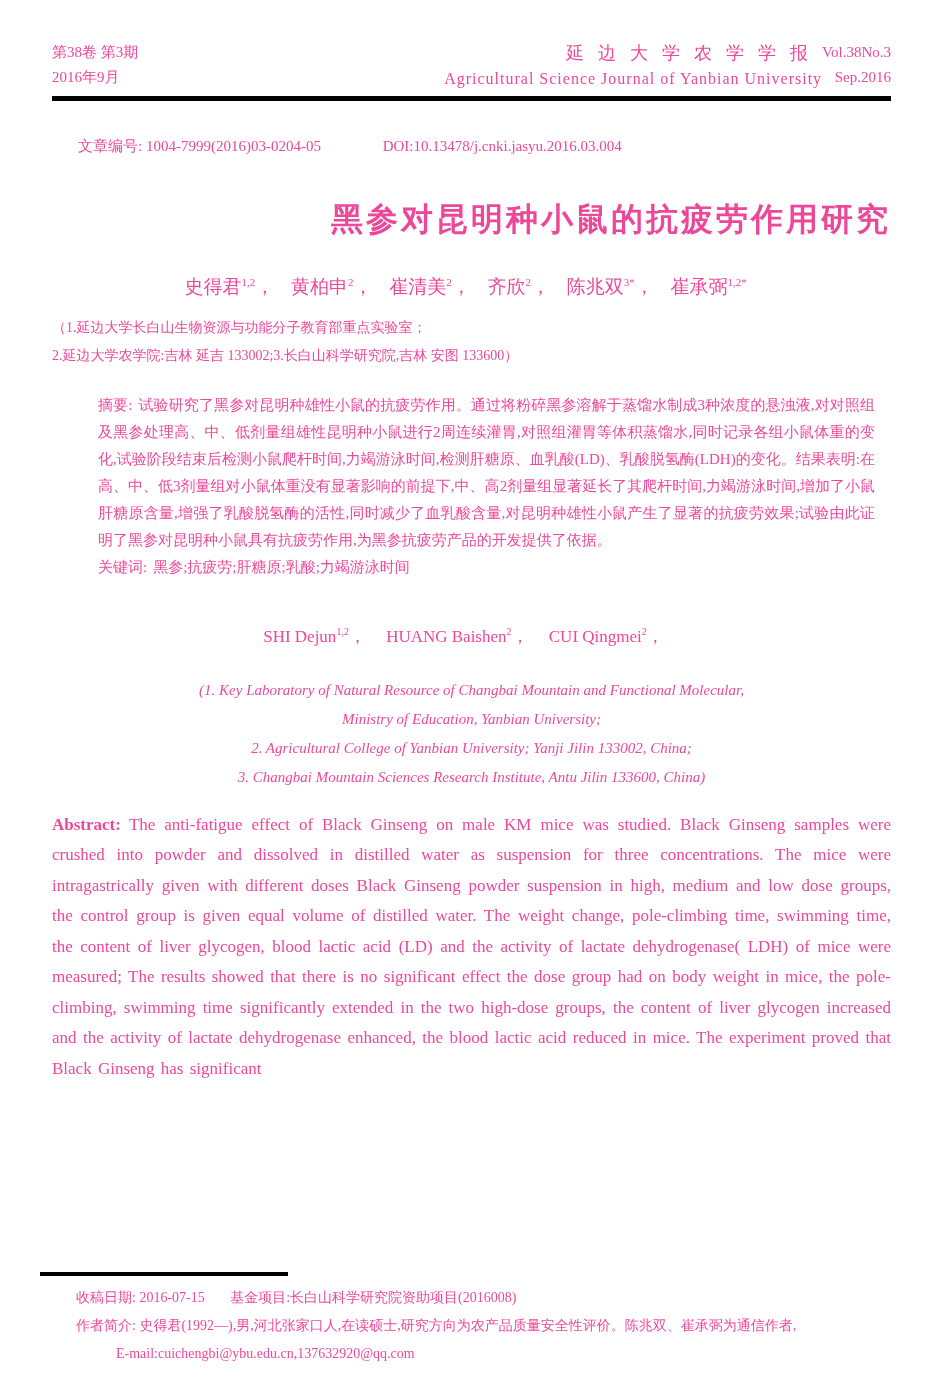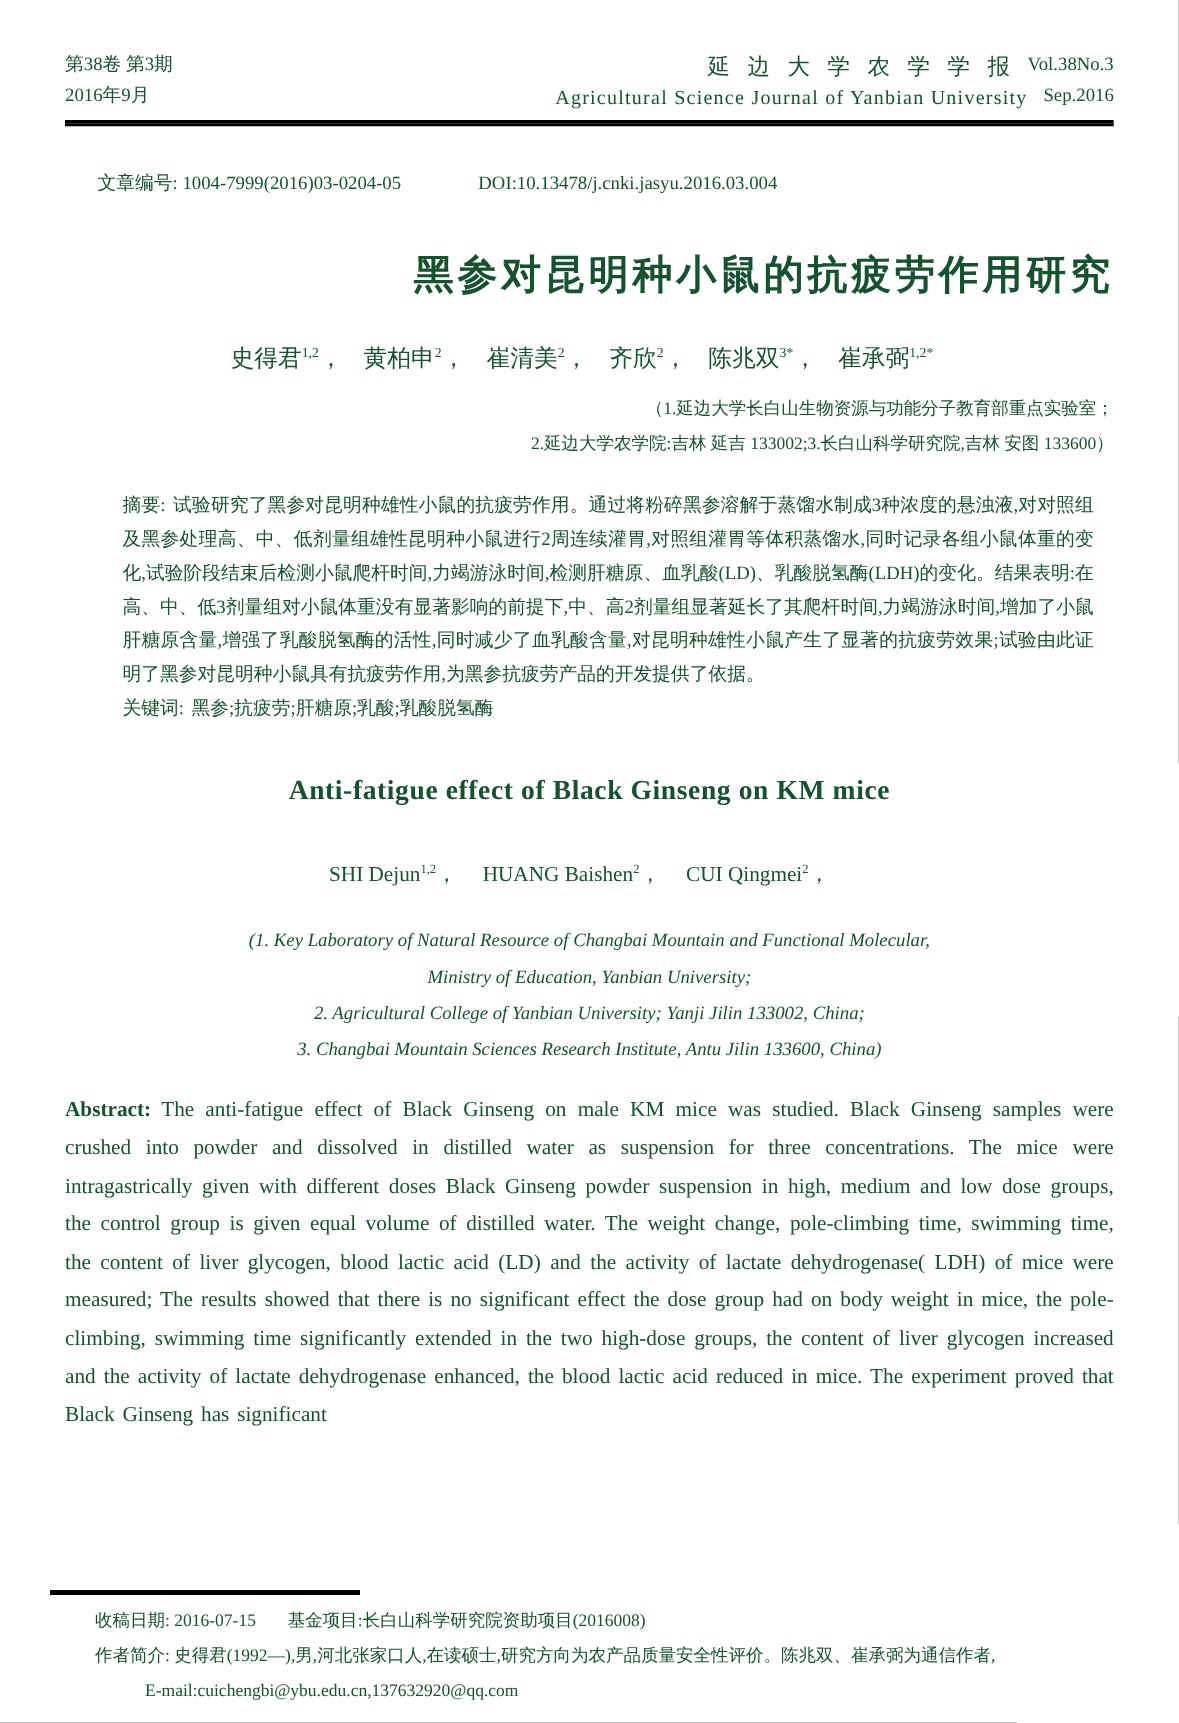--- a/index.html
+++ b/index.html
@@ -3,21 +3,21 @@
 <meta charset="utf-8">
 <style>
   * { margin: 0; padding: 0; box-sizing: border-box; }
   html, body { background: #888; }
   .page {
     position: relative;
     width: 943px;
     height: 1378px;
     margin: 0 auto;
     background: #ffffff;
-    color: #14532d;
+    color: #ec4899;
     font-family: "Liberation Serif", "DejaVu Serif", serif;
     padding: 40px 52px 0 52px;
     overflow: hidden;
   }
 
   
   .masthead { display: flex; justify-content: space-between; align-items: flex-start; }
   .mast-left, .mast-right { font-size: 15px; line-height: 25px; white-space: nowrap; }
   .mast-right { text-align: right; }
   .mast-center { text-align: right; flex: 1; }
@@ -33,21 +33,21 @@
   
   .meta-row { margin-top: 36px; font-size: 15px; }
   .meta-row .article-no { margin-left: 26px; }
   .meta-row .doi { margin-left: 58px; }
 
   
   .title-cn { margin-top: 42px; text-align: right; font-size: 32px; letter-spacing: 3px; }
   .authors-cn { margin-top: 32px; text-align: center; font-size: 19px; }
   .authors-cn sup { font-size: 11px; }
   .authors-cn .sep { margin-right: 12px; }
-  .affil-cn { margin-top: 14px; text-align: right; font-size: 14px; line-height: 28px; }
+  .affil-cn { margin-top: 14px; text-align: left; font-size: 14px; line-height: 28px; }
 
   
   .abstract-cn {
     margin: 22px 16px 0 46px;
     font-size: 15px;
     line-height: 27px;
     text-align: justify;
   }
   .abstract-cn .label { margin-right: 6px; }
   .keywords-cn { text-align: left; }
@@ -114,25 +114,24 @@
     <span><span>崔承弼</span><sup>1,2*</sup><span class="sep"></span></span>
   </div>
 
   <div class="affil-cn">
     <div>（1.延边大学长白山生物资源与功能分子教育部重点实验室；</div>
     <div>2.延边大学农学院:吉林 延吉 133002;3.长白山科学研究院,吉林 安图 133600）</div>
   </div>
 
   <div class="abstract-cn">
     <div><span class="label">摘要:</span><span>试验研究了黑参对昆明种雄性小鼠的抗疲劳作用。通过将粉碎黑参溶解于蒸馏水制成3种浓度的悬浊液,对对照组及黑参处理高、中、低剂量组雄性昆明种小鼠进行2周连续灌胃,对照组灌胃等体积蒸馏水,同时记录各组小鼠体重的变化,试验阶段结束后检测小鼠爬杆时间,力竭游泳时间,检测肝糖原、血乳酸(LD)、乳酸脱氢酶(LDH)的变化。结果表明:在高、中、低3剂量组对小鼠体重没有显著影响的前提下,中、高2剂量组显著延长了其爬杆时间,力竭游泳时间,增加了小鼠肝糖原含量,增强了乳酸脱氢酶的活性,同时减少了血乳酸含量,对昆明种雄性小鼠产生了显著的抗疲劳效果;试验由此证明了黑参对昆明种小鼠具有抗疲劳作用,为黑参抗疲劳产品的开发提供了依据。</span></div>
-    <div class="keywords-cn"><span class="label">关键词:</span><span>黑参;抗疲劳;肝糖原;乳酸;乳酸脱氢酶</span></div>
+    <div class="keywords-cn"><span class="label">关键词:</span><span>黑参;抗疲劳;肝糖原;乳酸;力竭游泳时间</span></div>
   </div>
 
 
-  <h2 class="title-en">Anti-fatigue effect of Black Ginseng on KM mice</h2>
 
   <div class="authors-en">
     <div>
       <span><span>SHI Dejun</span><sup>1,2</sup><span class="sep">，</span></span>
       <span><span>HUANG Baishen</span><sup>2</sup><span class="sep">，</span></span>
       <span><span>CUI Qingmei</span><sup>2</sup><span class="sep">，</span></span>
     </div>
   </div>
 
   <div class="affil-en">

